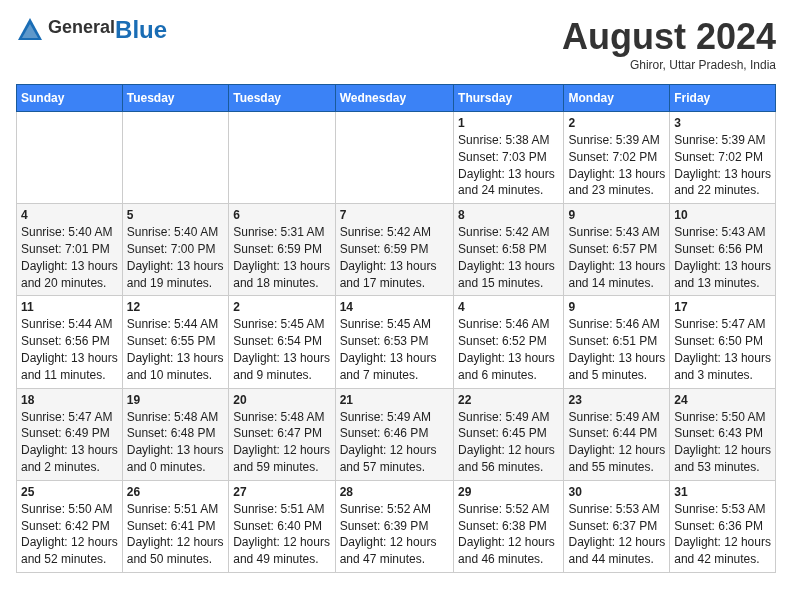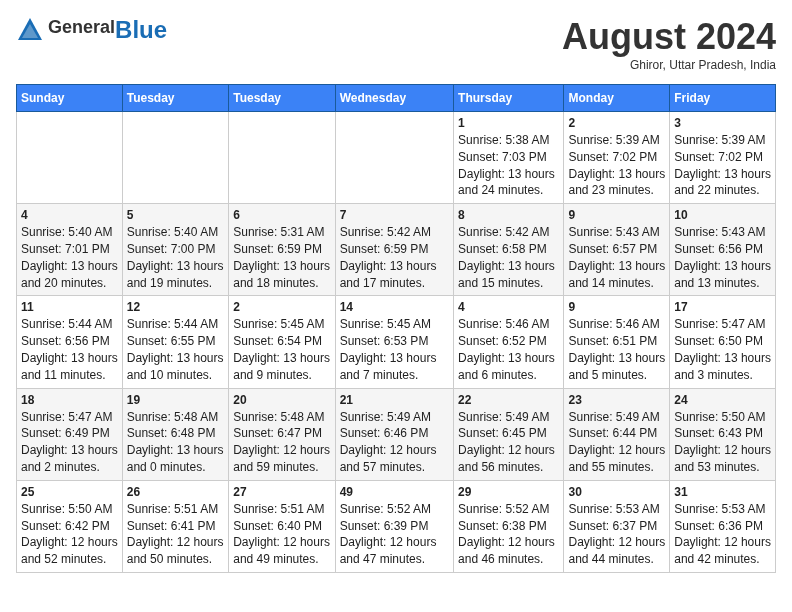--- a/index.html
+++ b/index.html
@@ -299,21 +299,21 @@
 Sunset: 6:41 PM
 Daylight: 12 hours and 50 minutes.</div>
         </td>
         <td>
           <span class="day-num">27</span>
           <div class="day-info" style="white-space: pre-line;">Sunrise: 5:51 AM
 Sunset: 6:40 PM
 Daylight: 12 hours and 49 minutes.</div>
         </td>
         <td>
-          <span class="day-num">49</span>
+          <span class="day-num">28</span>
           <div class="day-info" style="white-space: pre-line;">Sunrise: 5:52 AM
 Sunset: 6:39 PM
 Daylight: 12 hours and 47 minutes.</div>
         </td>
         <td>
           <span class="day-num">29</span>
           <div class="day-info" style="white-space: pre-line;">Sunrise: 5:52 AM
 Sunset: 6:38 PM
 Daylight: 12 hours and 46 minutes.</div>
         </td>

